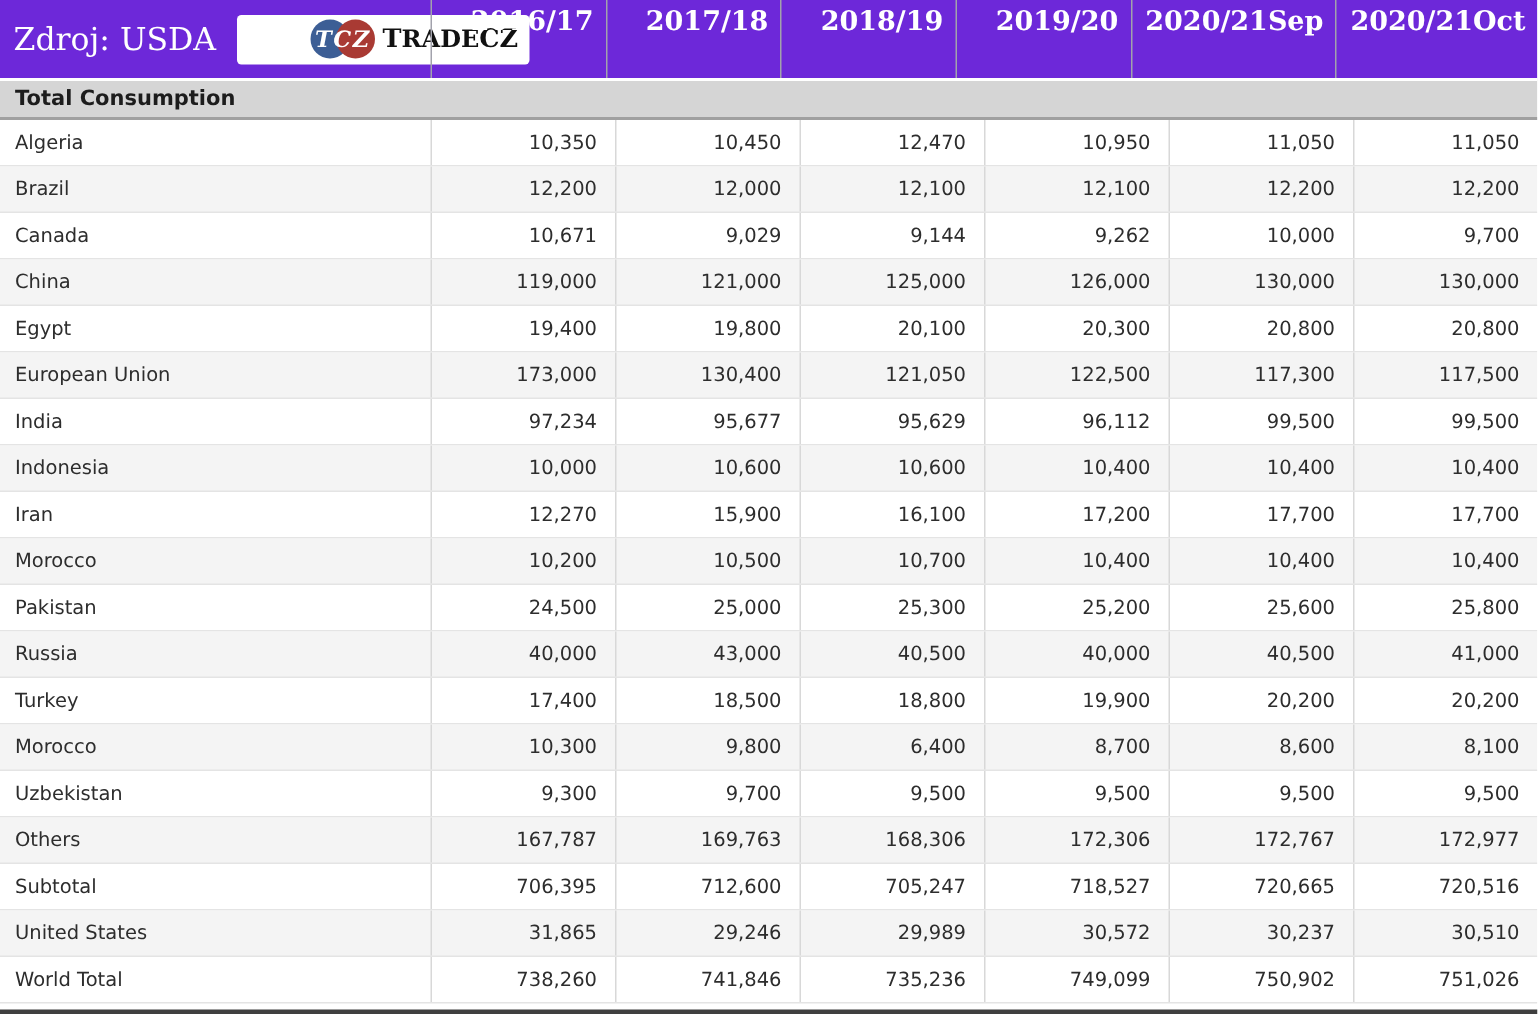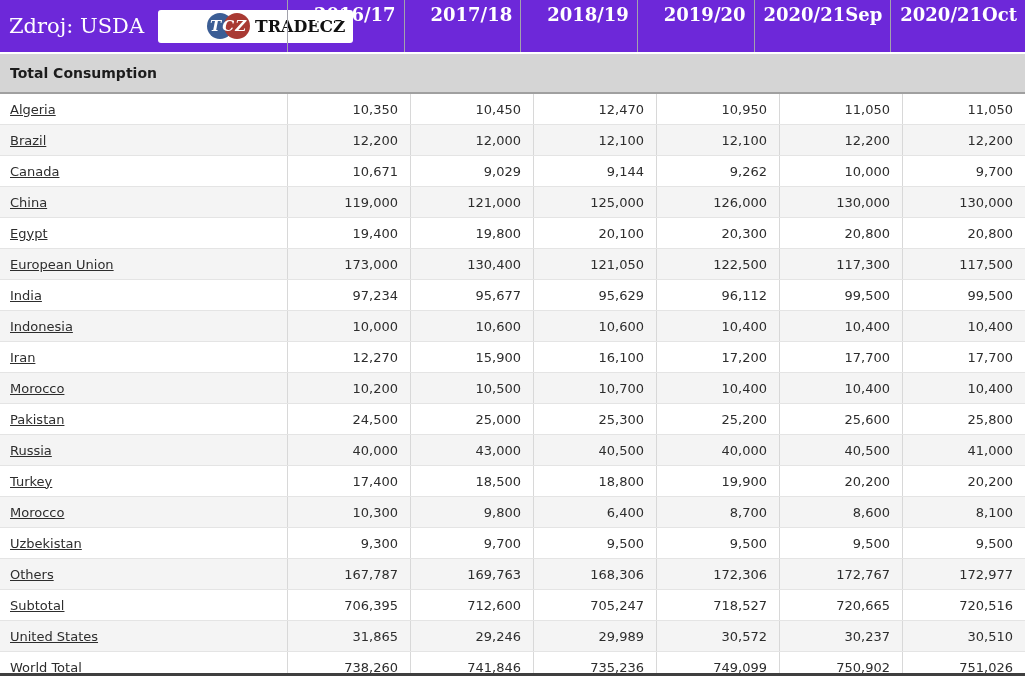--- a/index.html
+++ b/index.html
@@ -79,21 +79,21 @@
     font-size: 18px;
     display: flex;
     justify-content: flex-end;
     padding: 4px 8px 5px 9px;
     line-height: 1.25;
   }
   .year-line2:empty { display: none; }
 
   
   .section-band {
-    height: 42px;
+    height: 28px;
     background: #d5d5d5;
     border-top: 2px solid #ffffff;
     border-bottom: 2px solid #a0a0a0;
     display: flex;
     align-items: center;
     padding-left: 10px;
     font-weight: bold;
     font-size: 14px;
     color: #1c1c1c;
   }
@@ -109,21 +109,21 @@
   }
   .data-row:nth-child(even) { background: #f4f4f4; }
   .cell {
     font-size: 13px;
     color: #2d2d2d;
     display: flex;
     align-items: center;
     overflow: hidden;
     white-space: nowrap;
   }
-  .cell.label { padding-left: 10px; justify-content: flex-start; text-decoration: underline; }
+  .cell.label { padding-left: 10px; justify-content: flex-start; }
   .cell.value {
     padding-right: 12px;
     justify-content: flex-end;
     border-left: 1px solid #d8d8d8;
   }
 </style>
 </head>
 <body>
 
 <div class="table-wrap">

